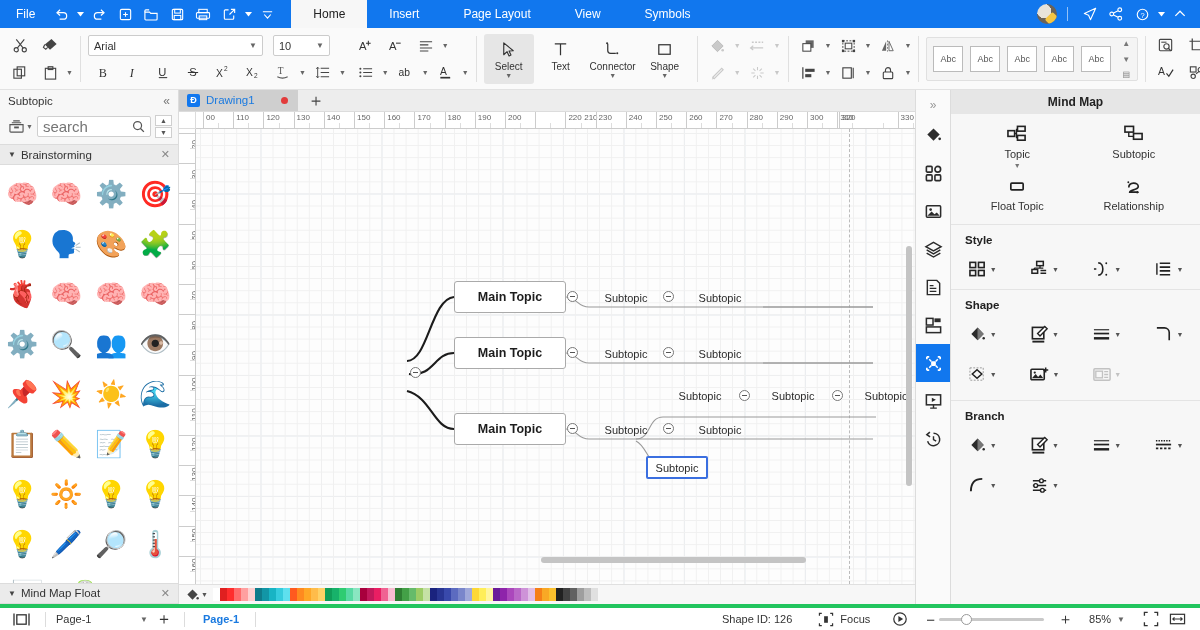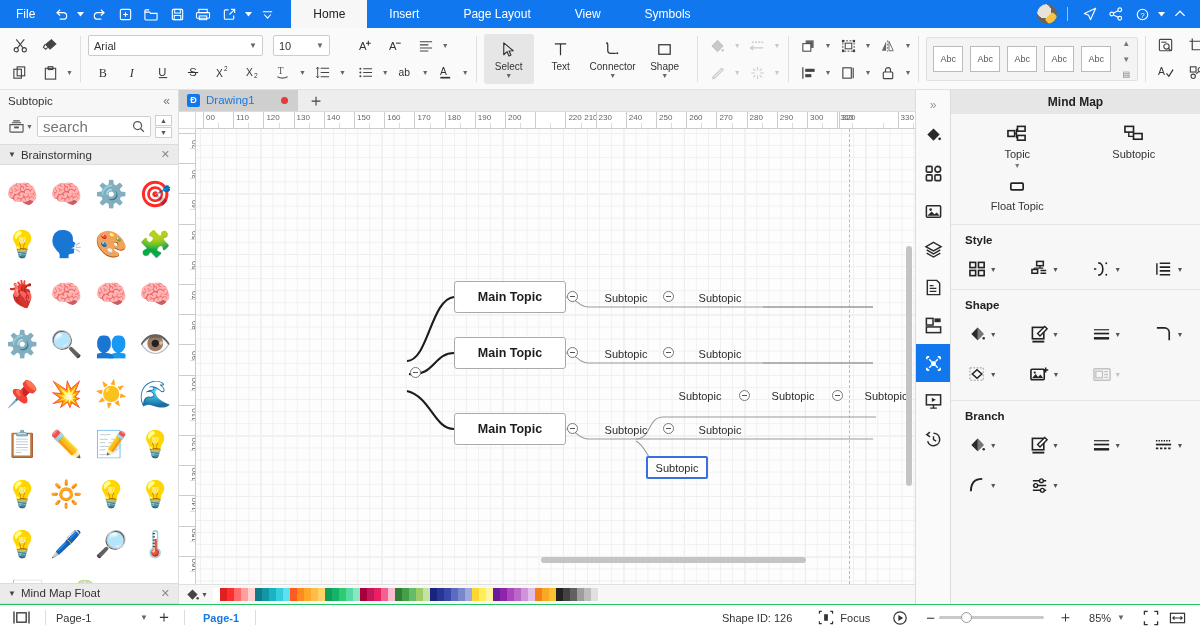--- a/index.html
+++ b/index.html
@@ -164,21 +164,21 @@
   .rpitem .lbl { font-size:11px; color:#333; }
   .rpitem .mc { font-size:7px; color:#777; line-height:4px; height:4px; }
   .rp-sec { font-size:11.5px; font-weight:bold; color:#222; padding:9px 0 3px 14px; }
   .rp-row { display:flex; }
   .rp-row .cell { flex:1; display:flex; align-items:center; justify-content:center; height:40px; gap:2px; }
   .rp-row .cell .cv { font-size:7px; color:#555; }
   .rp-row .cell.dis, .rp-row .cell.dis .cv { color:#c2c2c2; }
   .rp-body { flex:1 1 auto; background:#f7f7f7; overflow:hidden; }
 
   
-  .status { height:26px; flex:0 0 26px; background:#fff; border-top:1px solid #22c55e;
+  .status { height:26px; flex:0 0 26px; background:#fff; border-top:4px solid #22c55e;
             display:flex; align-items:center; font-size:11px; color:#333; }
   .st-sep { width:1px; height:15px; background:#dcdcdc; margin:0 10px; }
   .st-item { display:flex; align-items:center; gap:6px; padding:0 4px; }
   .pagechip { width:92px; height:18px; border:0; display:flex; align-items:center; gap:4px;
               font-size:11px; color:#333; }
   .pagechip .cv { margin-left:auto; font-size:8px; color:#666; }
   .pagetab { color:#1a7ae0; font-weight:bold; font-size:11px; padding:0 14px; }
   .zoomslider { width:105px; height:3px; background:#c9c9c9; border-radius:2px; position:relative; }
   .zoomslider .knob { position:absolute; left:22px; top:-4px; width:11px; height:11px; border-radius:50%;
                       background:#fff; border:1px solid #999; }
@@ -1123,20 +1123,30 @@
             <span class="mc"></span>
           </div>
           <div class="rpitem">
             <span>
                 <svg width="22" height="18" viewBox="0 0 23 19">
                   <rect x="5" y="5.5" width="13" height="7" rx="1" fill="none" stroke="#222" stroke-width="1.8"></rect>
                 </svg>
               </span>
             <span class="lbl">Float Topic</span>
           </div>
+          <div class="rpitem">
+            <span>
+                <svg width="22" height="18" viewBox="0 0 23 19">
+                  <path d="M6 10 C6 4, 16 4, 16 9 C16 13, 7 12, 7 15 H16" fill="none" stroke="#222" stroke-width="1.8"></path>
+                  <circle cx="5.5" cy="4.5" r="1" fill="#222"></circle>
+                  <path d="M14.5 13.5 L17 15 L14.5 16.5" fill="#222"></path>
+                </svg>
+              </span>
+            <span class="lbl">Relationship</span>
+          </div>
         </div>
       </div>
 
       <div style="border-bottom:1px solid #e4e4e4;">
         <div class="rp-sec">Style</div>
         <div class="rp-row">
           <div class="cell">
             <svg width="20" height="18" viewBox="0 0 21 19">
                 <rect x="2" y="2.5" width="6" height="5.5" fill="none" stroke="#222" stroke-width="1.7"></rect>
                 <rect x="11" y="2.5" width="6" height="5.5" fill="none" stroke="#222" stroke-width="1.7"></rect>

